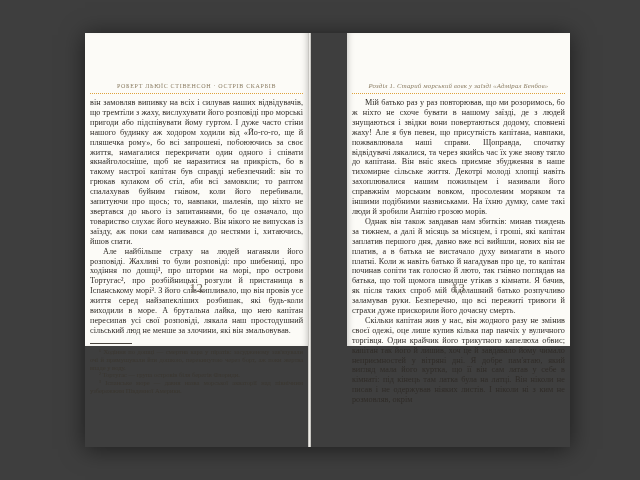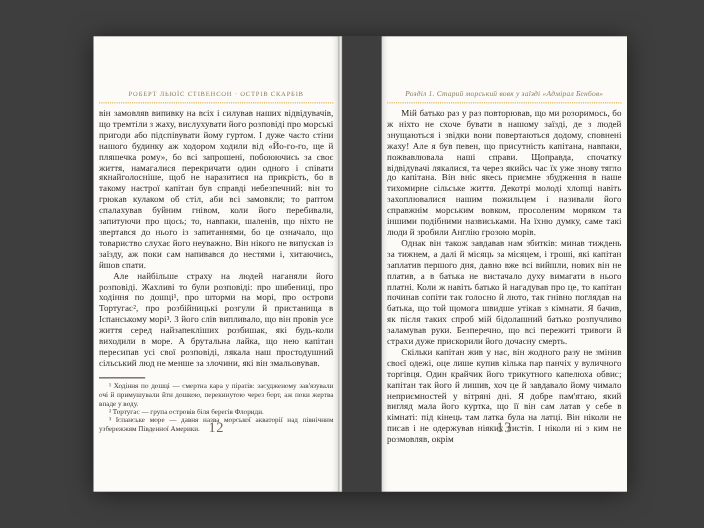--- a/index.html
+++ b/index.html
@@ -11,21 +11,21 @@
   }
   .stage { position: relative; width: 640px; height: 480px; }
   .spread {
     position: absolute; left: 85px; top: 33px;
     width: 485px; height: 414px;
     display: flex;
     box-shadow: 0 2px 22px rgba(0,0,0,0.55);
   }
   .page {
     position: relative;
-    width: 241px; height: 414px;
+    width: 241px; height: 313px;
     background: #fcfbf7;
     box-sizing: border-box;
     padding: 49px 5px 0 5px;
     color: #2f2b27;
   }
   .page.left  { box-shadow: inset -5px 0 7px -5px rgba(0,0,0,0.28); }
   .page.right { box-shadow: inset 5px 0 7px -5px rgba(0,0,0,0.28); margin-left: 36px; }
   .spine {
     width: 3px; height: 414px;
     background: linear-gradient(90deg, rgba(0,0,0,0.22), rgba(255,255,255,0.25) 50%, rgba(0,0,0,0.22)), #e8e6e0;

